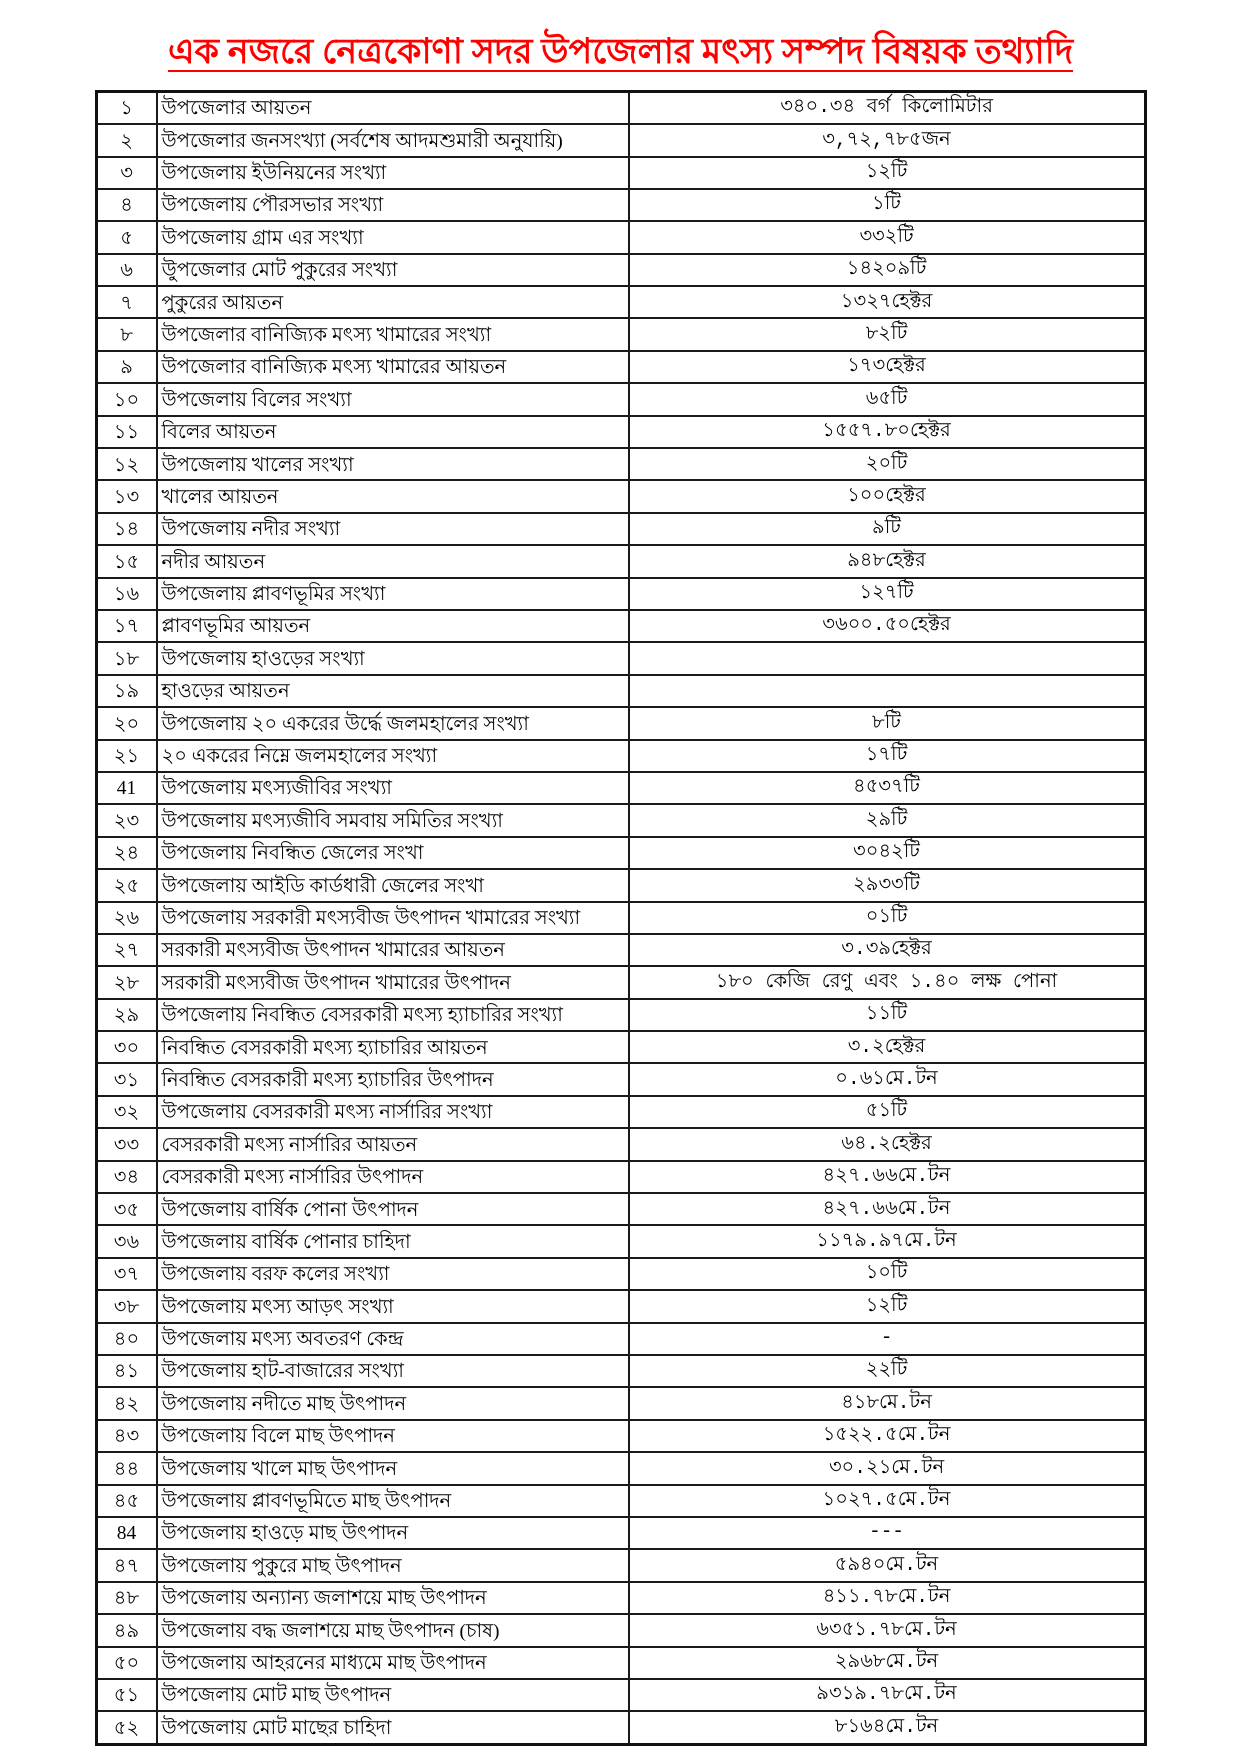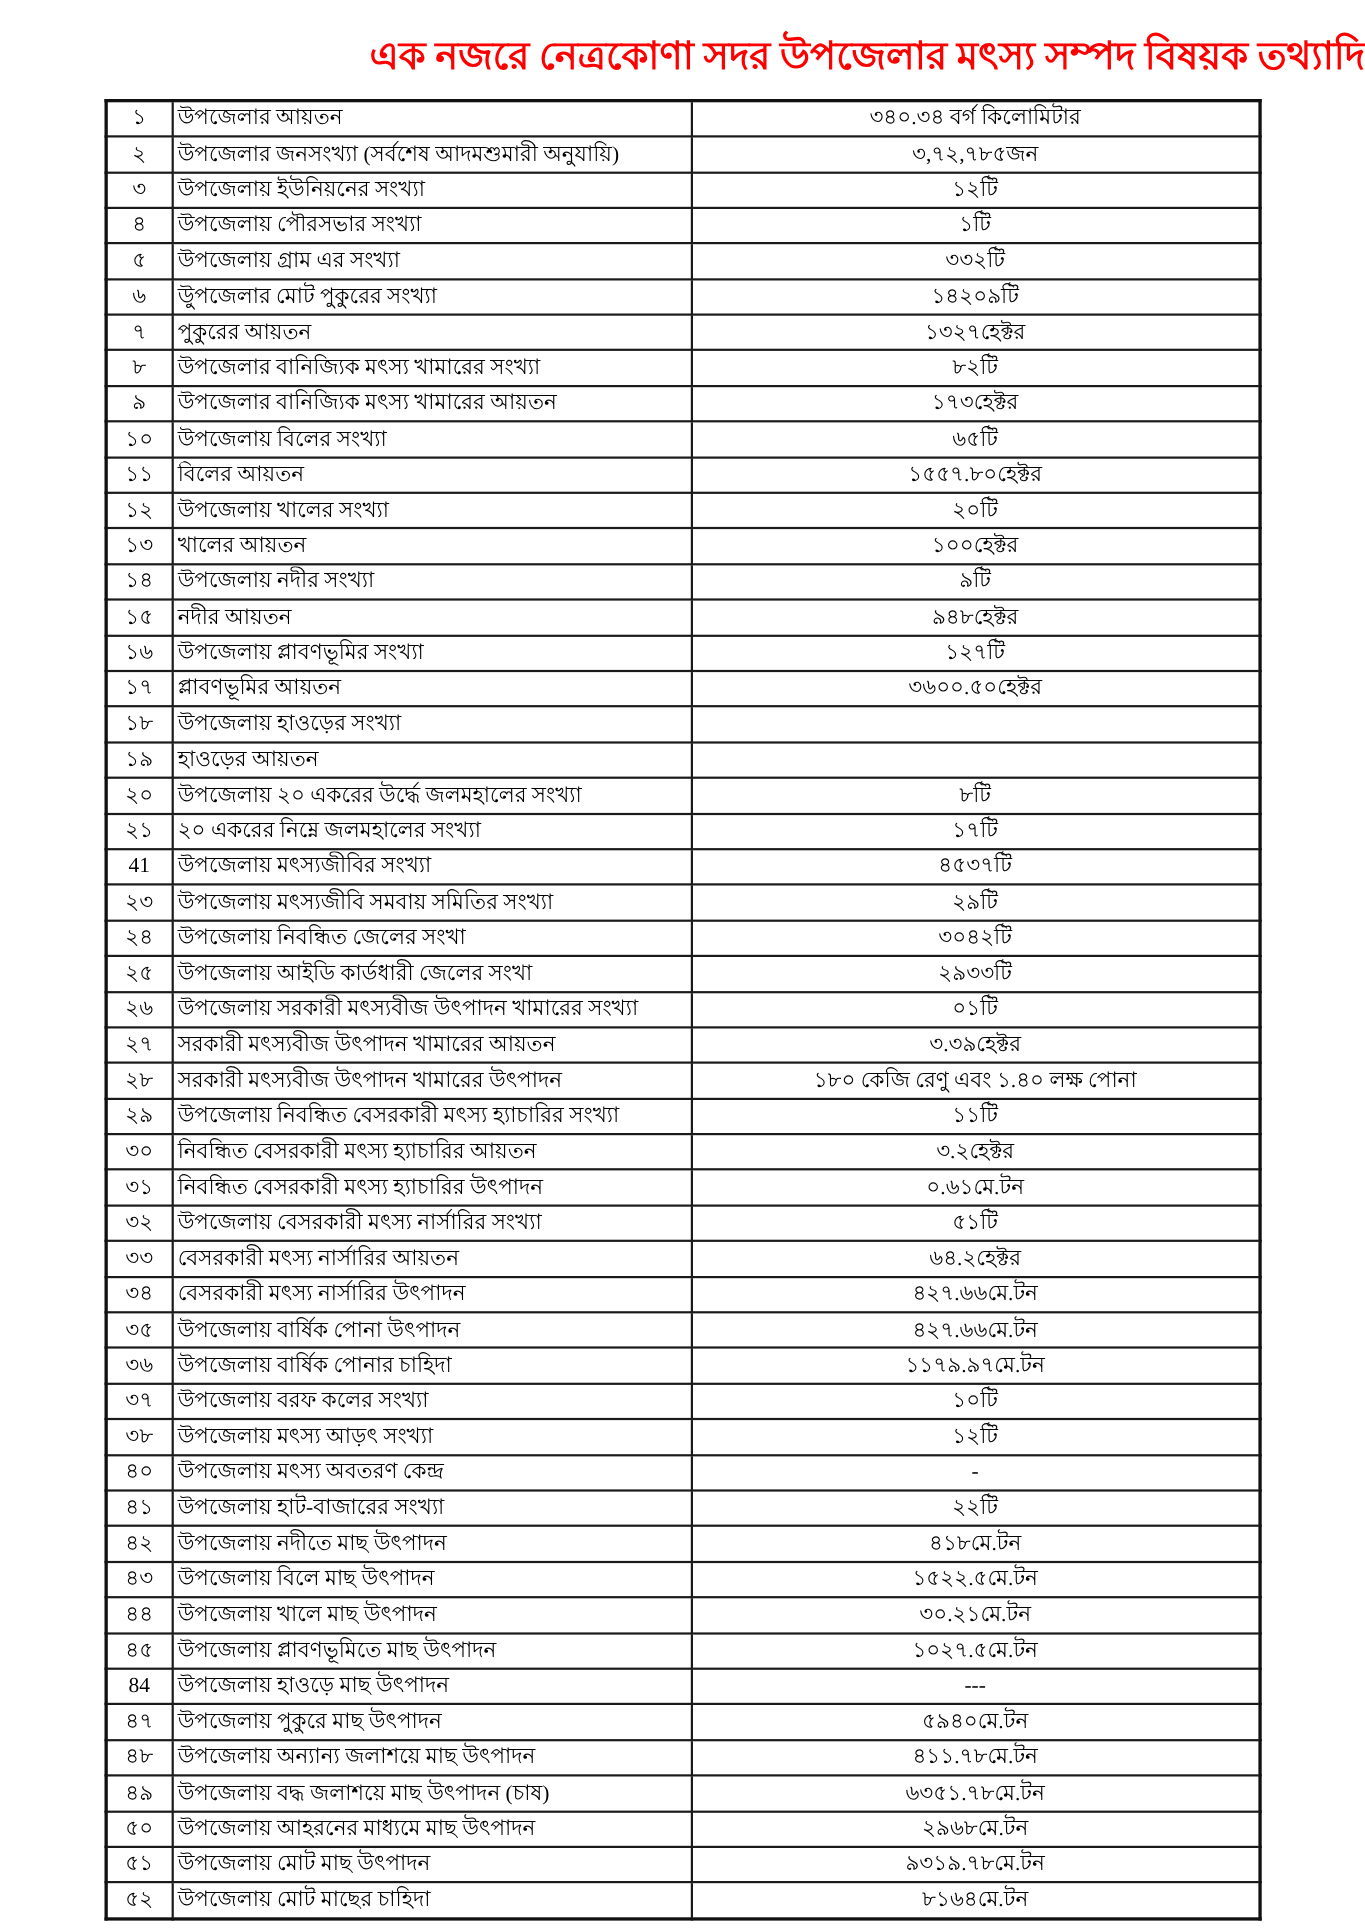--- a/index.html
+++ b/index.html
@@ -12,24 +12,25 @@
     color: #000000;
   }
   .page {
     position: relative;
     width: 1241px;
     height: 1755px;
     overflow: hidden;
   }
   .title {
     margin-top: 30px;
-    text-align: right;
+    text-align: center;
     font-size: 35px;
     font-weight: bold;
     color: #ff0000;
+    text-decoration: underline;
     text-decoration-thickness: 2px;
     text-underline-offset: 7px;
     letter-spacing: 0px;
     line-height: 1.25;
   }
   table.info-table {
     border-collapse: collapse;
     table-layout: fixed;
     width: 1042px;
     margin: 16px auto 0 auto;
@@ -45,25 +46,25 @@
     white-space: nowrap;
   }
   td.sl {
     width: 50px;
     text-align: center;
   }
   td.label {
     width: 462px;
     text-align: left;
     padding-left: 9px;
-    border-radius: 16px;
   }
   td.value {
     width: 506px;
     text-align: center;
+    font-family: Liberation Mono, monospace;
   }
 </style>
 </head>
 <body>
 
 <div class="page">
   <div class="title">এক নজরে নেত্রকোণা সদর উপজেলার মৎস্য সম্পদ বিষয়ক তথ্যাদি</div>
 
   <table class="info-table">
     <tbody>

